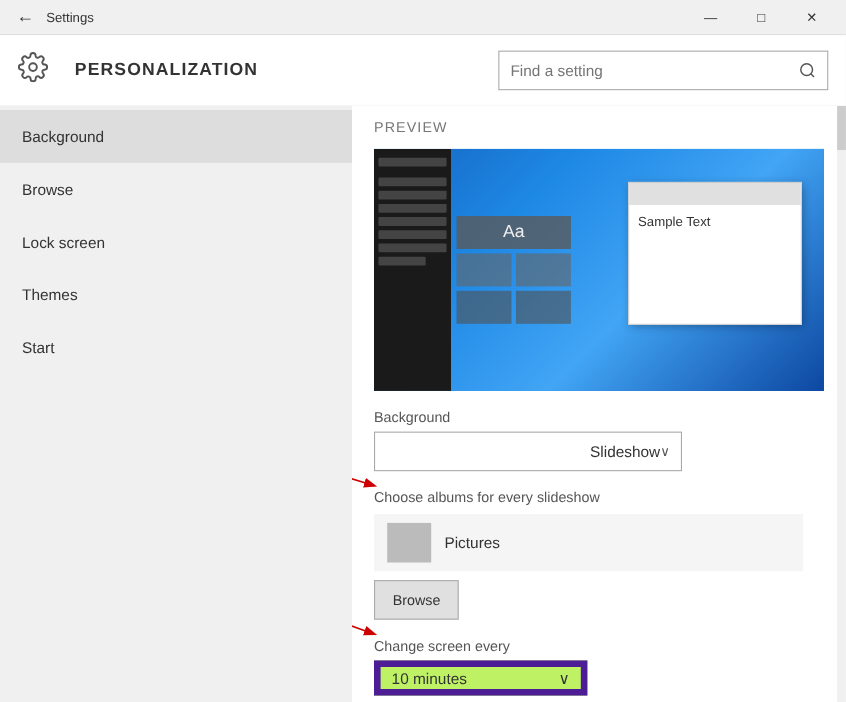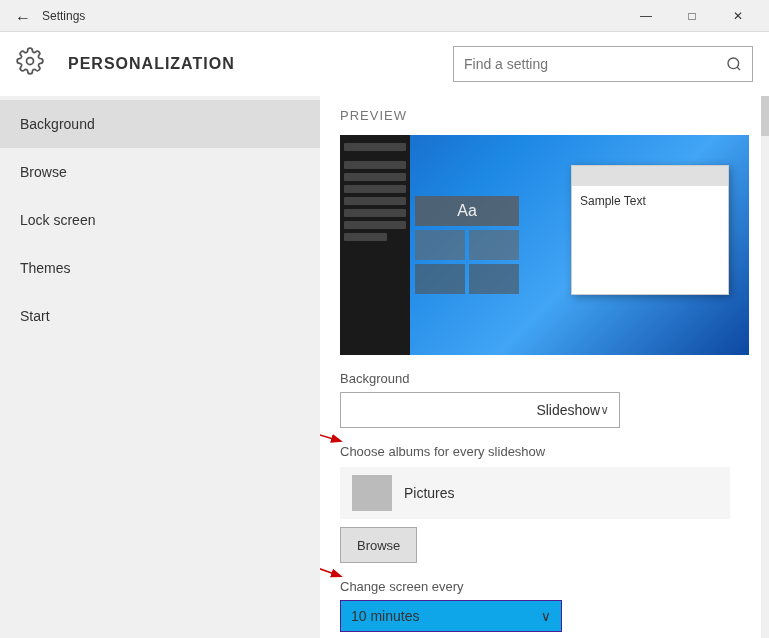--- a/index.html
+++ b/index.html
@@ -299,24 +299,24 @@
       margin-bottom: 16px;
     }
 
     
     .change-label {
       font-size: 13px;
       color: #555;
       margin-bottom: 6px;
     }
     .change-dropdown {
-      width: 222px;
+      width: 194px;
       height: 32px;
-      border: 1px solid #4c1d95;
-      background: #0ea5e9;
+      border: 6px solid #4c1d95;
+      background: #bef264;
       display: flex;
       align-items: center;
       padding: 0 10px;
       cursor: pointer;
       justify-content: space-between;
       font-size: 14px;
       color: #333;
     }
   </style>
 </head>

